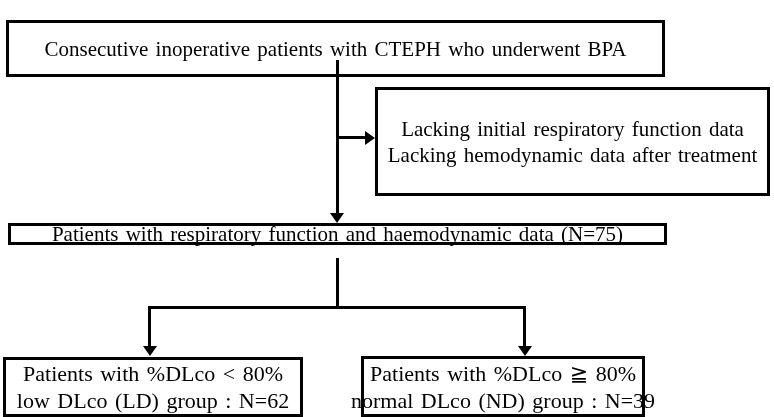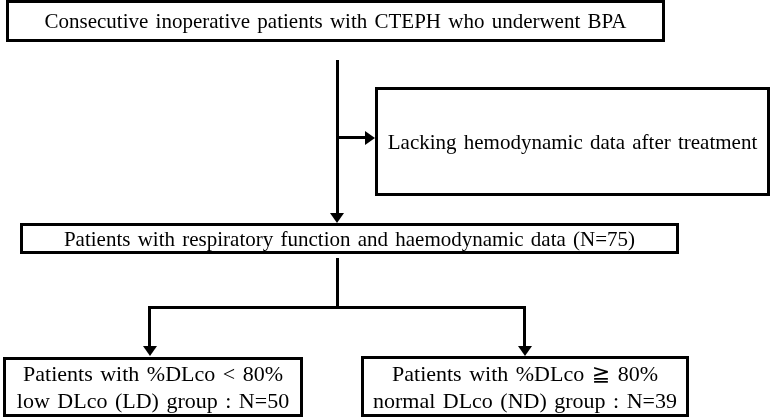--- a/index.html
+++ b/index.html
@@ -26,25 +26,25 @@
     align-items: center;
     text-align: center;
     box-sizing: border-box;
     word-spacing: 2px;
   }
   .flow-box .line {
     display: block;
     line-height: 26px;
     white-space: nowrap;
   }
-  .box-top    { left: 6px;   top: 0;   width: 659px; height: 42px; font-size: 21px; }
+  .box-top    { left: 6px;   top: 20px;   width: 659px; height: 57px; font-size: 21px; }
   .box-side   { left: 375px; top: 87px;  width: 395px; height: 109px; font-size: 21px; }
-  .box-mid    { left: 20px;   top: 223px; width: 659px; height: 31px; font-size: 21px; }
+  .box-mid    { left: 8px;   top: 223px; width: 659px; height: 22px; font-size: 21px; }
   .box-bl     { left: 3px;   top: 357px; width: 300px; height: 60px; font-size: 22px; }
-  .box-br     { left: 361px; top: 356px; width: 328px; height: 61px; font-size: 22px; }
+  .box-br     { left: 361px; top: 356px; width: 284px; height: 61px; font-size: 22px; }
   .box-bl .line, .box-br .line { line-height: 27px; text-align: center; }
 
   .conn {
     position: absolute;
     background: #000000;
   }
   .arrow-down {
     position: absolute;
     width: 0; height: 0;
     border-left: 7px solid transparent;
@@ -62,30 +62,31 @@
 </head>
 <body>
 
 <div class="canvas">
 
   <div class="flow-box box-top">
     <span class="line">Consecutive inoperative patients with CTEPH who underwent BPA</span>
   </div>
 
   <div class="flow-box box-side">
+    <span class="line">Lacking initial respiratory function data</span>
     <span class="line">Lacking hemodynamic data after treatment</span>
   </div>
 
   <div class="flow-box box-mid">
     <span class="line">Patients with respiratory function and haemodynamic data (N=75)</span>
   </div>
 
   <div class="flow-box box-bl">
     <span class="line">Patients with %DLco &lt; 80%</span>
-    <span class="line">low DLco (LD) group : N=50</span>
+    <span class="line">low DLco (LD) group : N=62</span>
   </div>
 
   <div class="flow-box box-br">
     <span class="line">Patients with %DLco ≧ 80%</span>
     <span class="line">normal DLco (ND) group : N=39</span>
   </div>
 
   <div class="conn" style="left:336px; top:60px; width:3px; height:154px;"></div>
   <div class="arrow-down" style="left:330px; top:213px;"></div>
 

